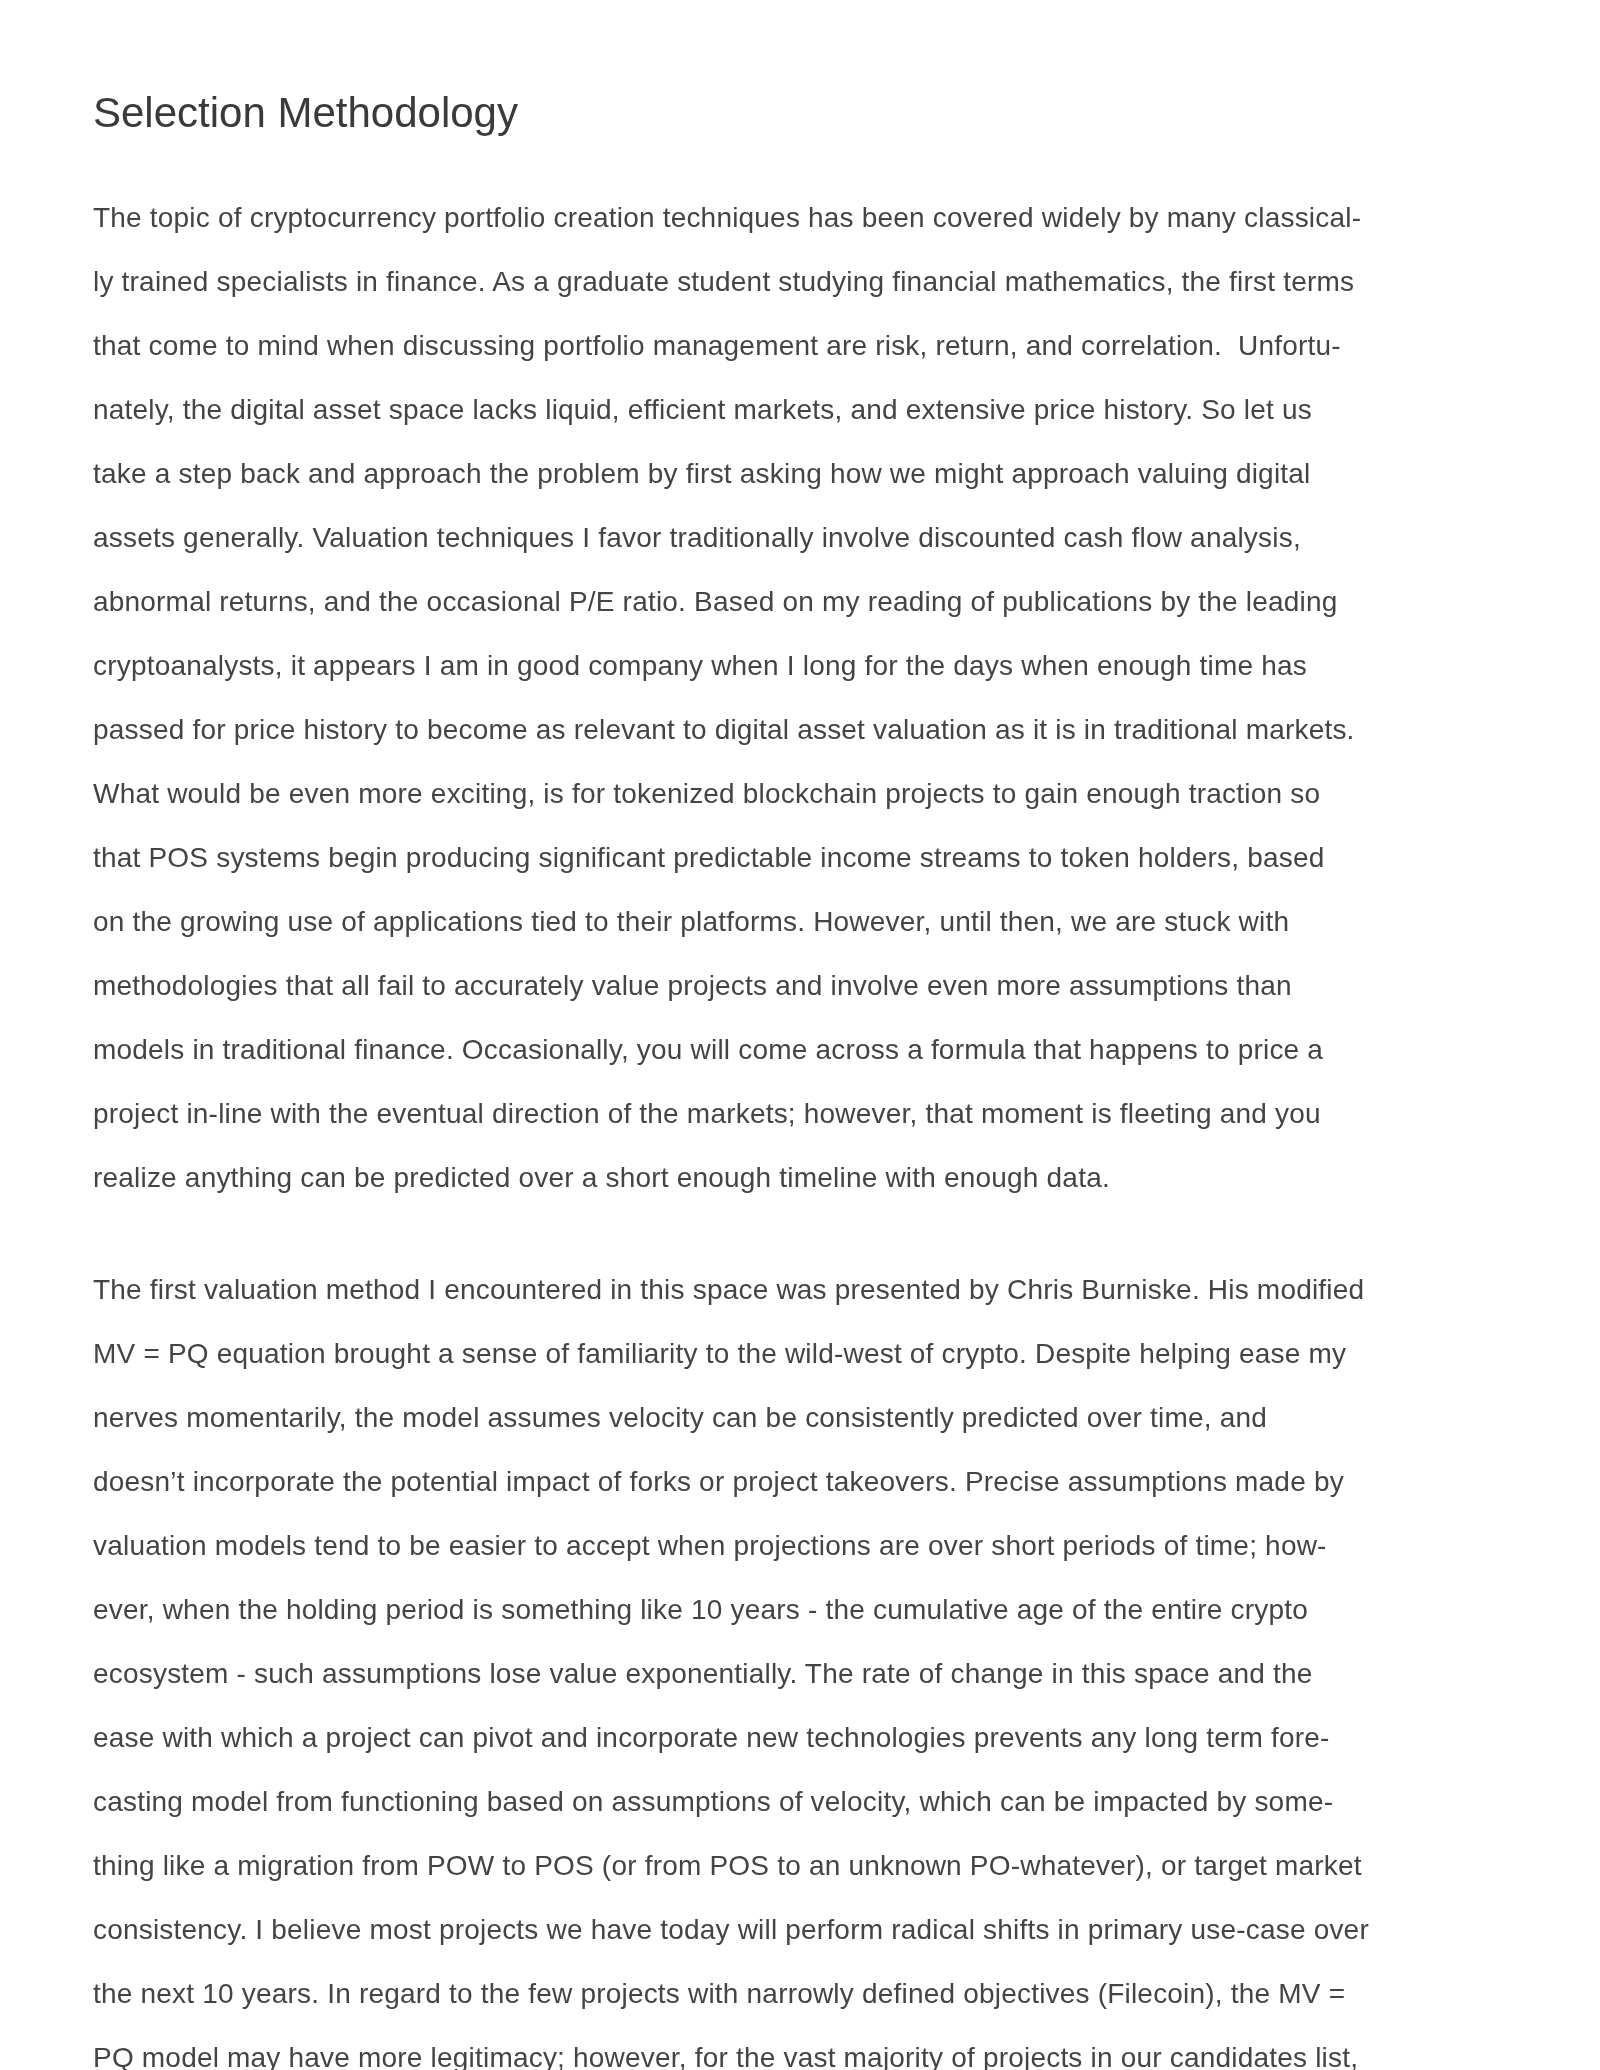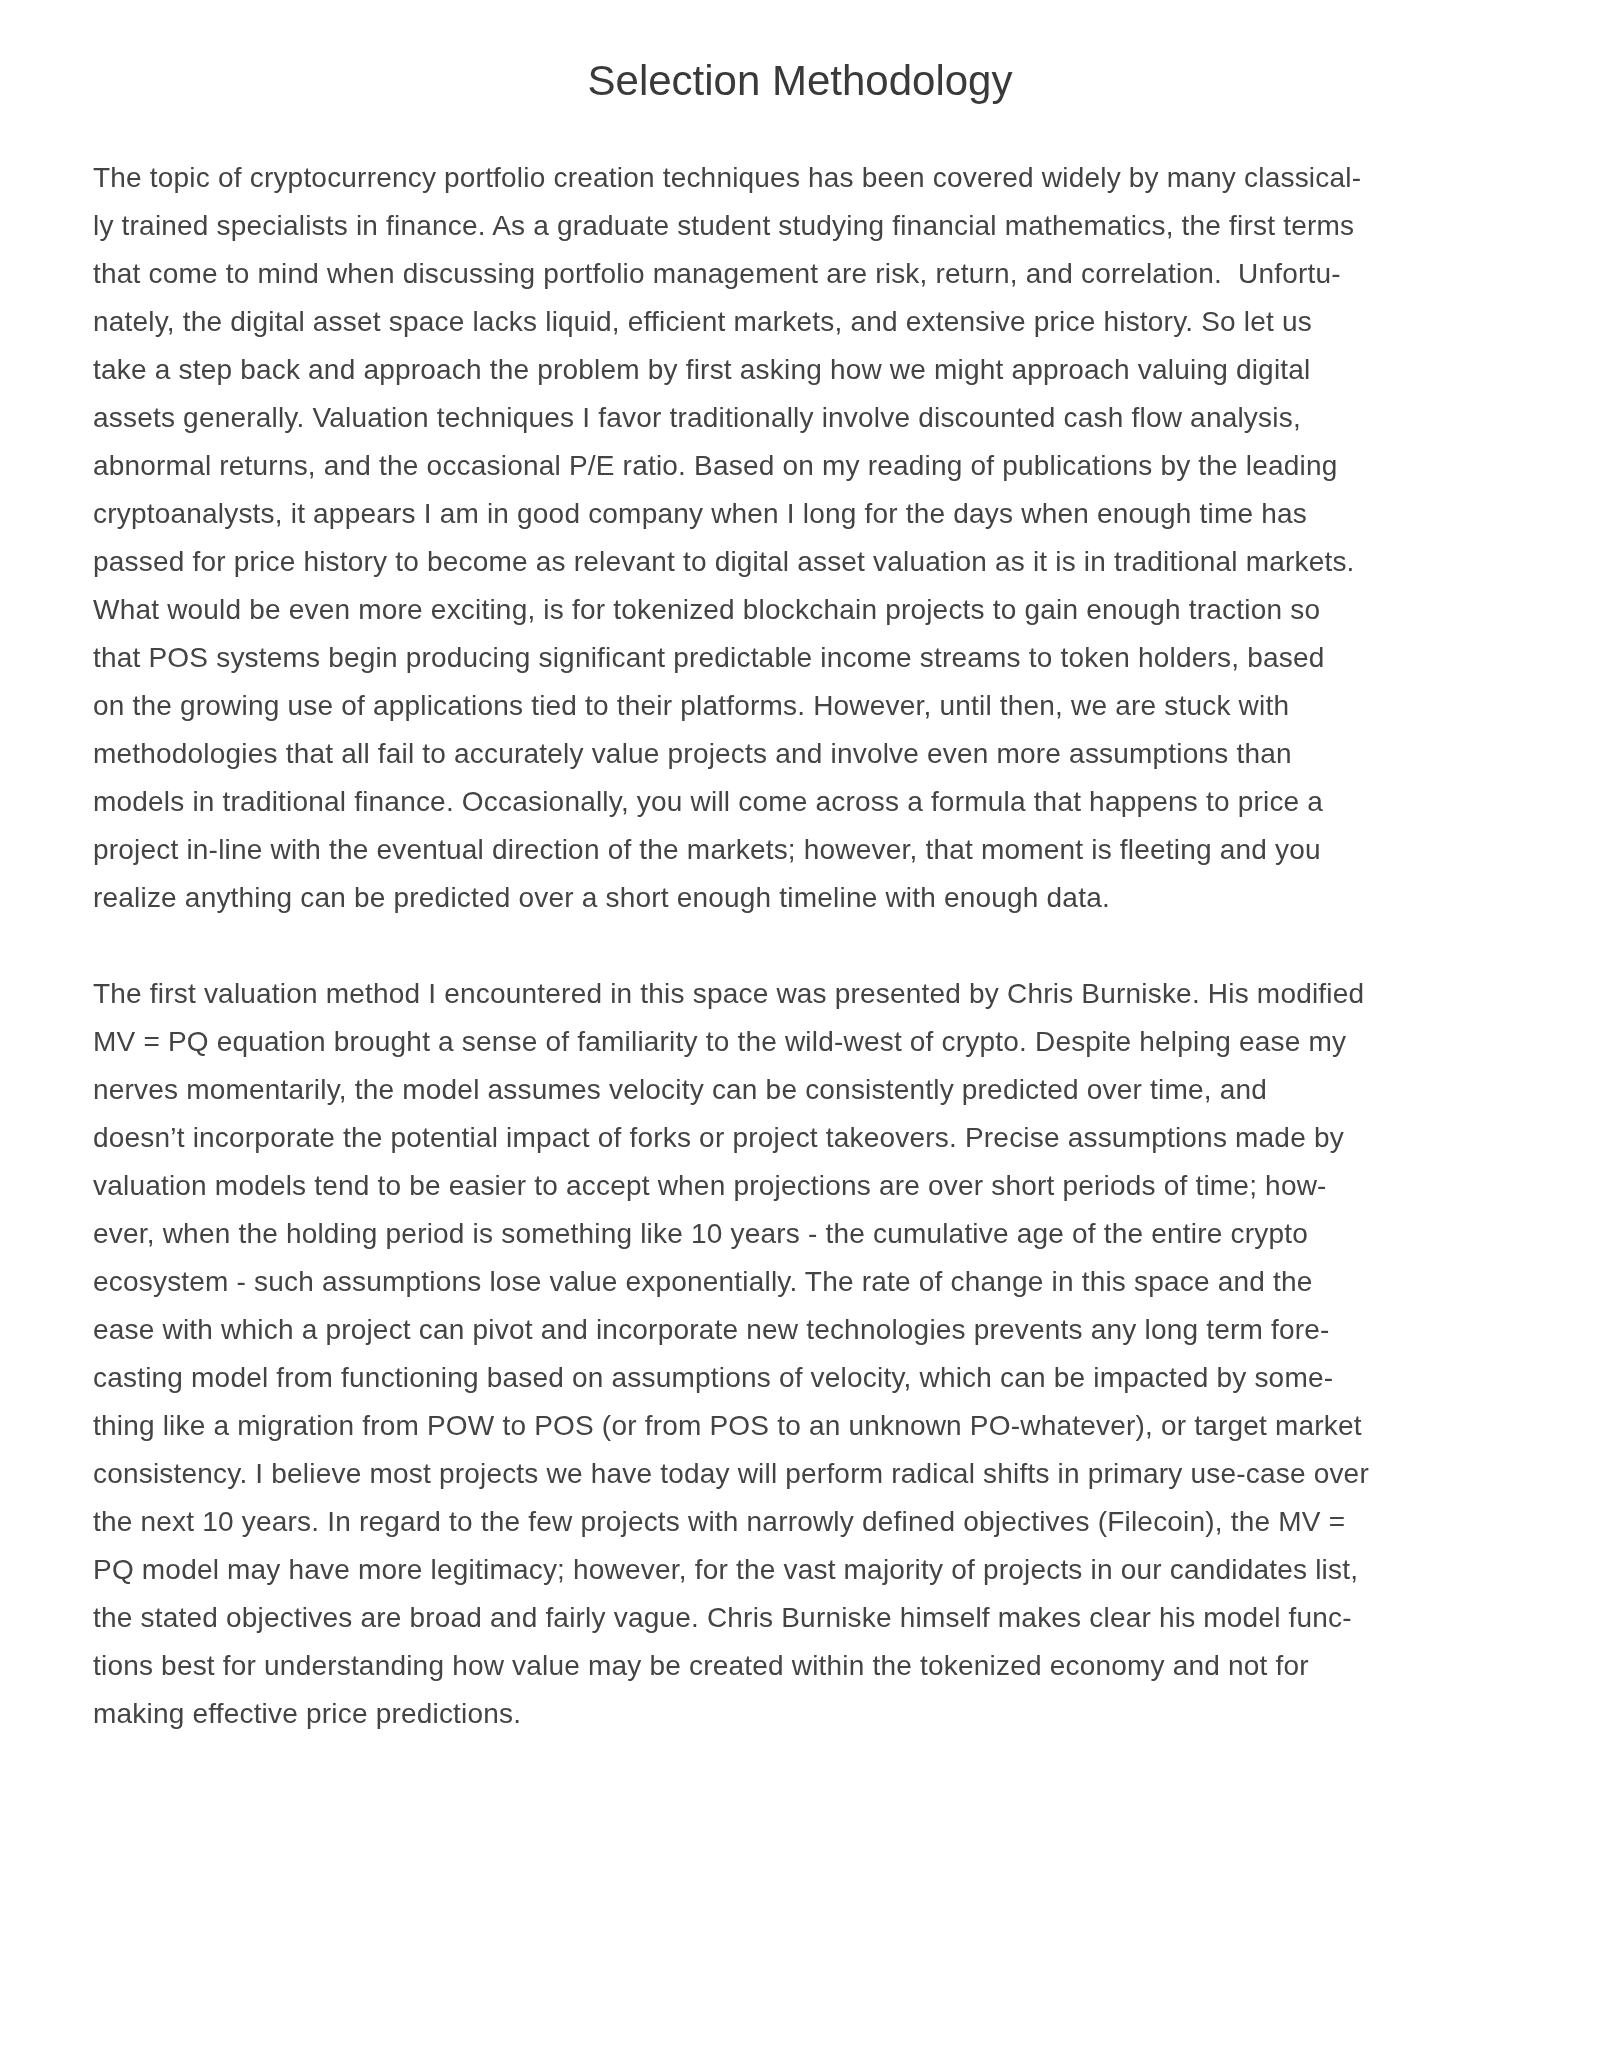--- a/index.html
+++ b/index.html
@@ -12,39 +12,39 @@
   .page{
     position:relative;
     width:1600px;
     height:2070px;
     background:var(--bg);
     font-family:"Liberation Sans", sans-serif;
     overflow:hidden;
   }
   .title{
     margin:0;
-    padding-top:56px;
+    padding-top:88px;
     width:1414px;
     margin-left:93px;
-    text-align:center;
+    text-align:left;
     font-size:42px;
     line-height:50px;
     font-weight:400;
     letter-spacing:0px;
     color:var(--title);
   }
   .body-text{
     width:1460px;
     margin-left:93px;
     margin-top:48px;
   }
   .para{
     margin:0 0 48px 0;
     font-size:28px;
-    line-height:48px;
+    line-height:64px;
     font-weight:400;
     letter-spacing:0.2px;
     color:var(--text);
     white-space:pre;   
   }
 </style>
 </head>
 <body>
 
 <main class="page">

